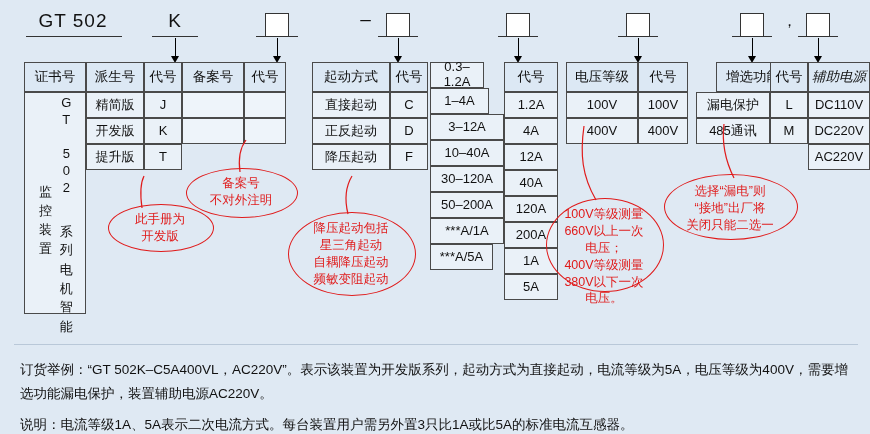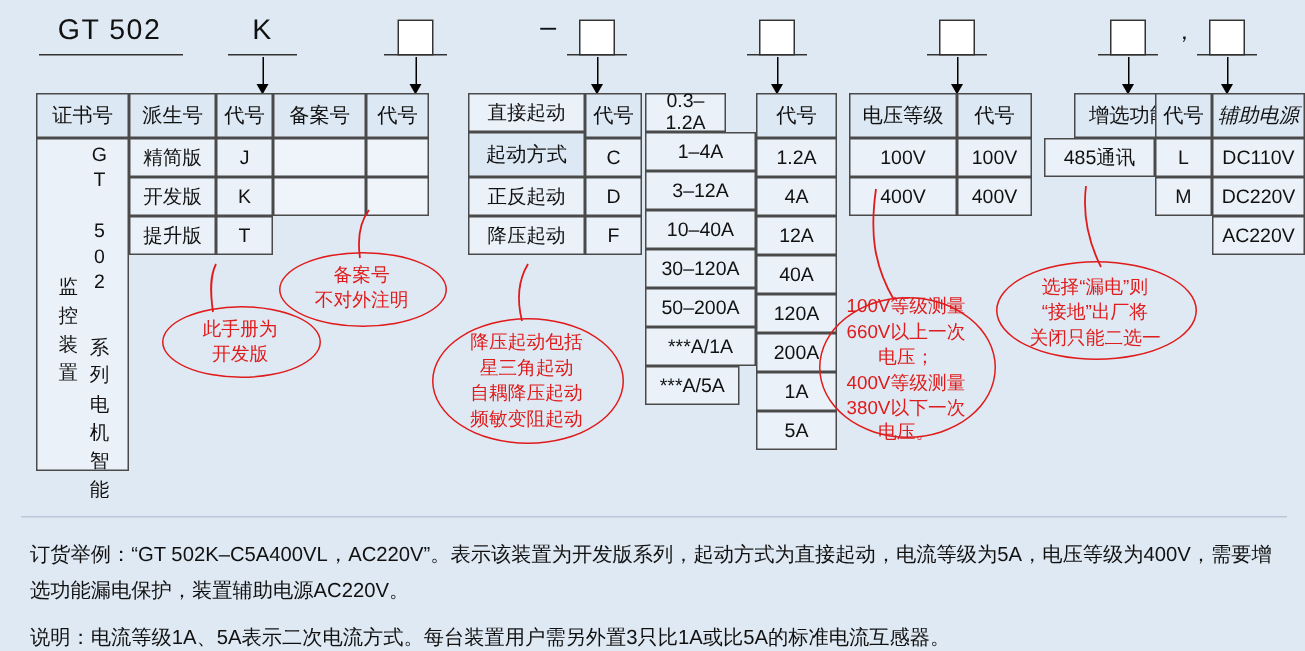--- a/index.html
+++ b/index.html
@@ -149,36 +149,36 @@
       <div class="cell body blank" style="width:62px;"></div>
     </div>
 
     <div class="col" style="left:220px;width:42px;">
       <div class="cell head" style="width:42px;">代号</div>
       <div class="cell body blank" style="width:42px;"></div>
       <div class="cell body blank" style="width:42px;"></div>
     </div>
 
     <div class="col" style="left:288px;width:78px;">
+      <div class="cell head" style="width:78px;">起动方式</div>
       <div class="cell body" style="width:78px;">直接起动</div>
-      <div class="cell head" style="width:78px;">起动方式</div>
       <div class="cell body" style="width:78px;">正反起动</div>
       <div class="cell body" style="width:78px;">降压起动</div>
     </div>
 
     <div class="col" style="left:366px;width:38px;">
       <div class="cell head" style="width:38px;">代号</div>
       <div class="cell body" style="width:38px;">C</div>
       <div class="cell body" style="width:38px;">D</div>
       <div class="cell body" style="width:38px;">F</div>
     </div>
 
     <div class="col" style="left:406px;width:74px;">
       <div class="cell body" style="width:54px;">0.3–1.2A</div>
-      <div class="cell body" style="width:74px;">1–4A</div>
+      <div class="cell body" style="width:59px;">1–4A</div>
       <div class="cell body" style="width:74px;">3–12A</div>
       <div class="cell body" style="width:74px;">10–40A</div>
       <div class="cell body" style="width:74px;">30–120A</div>
       <div class="cell body" style="width:74px;">50–200A</div>
       <div class="cell body" style="width:74px;">***A/1A</div>
       <div class="cell body" style="width:63px;">***A/5A</div>
     </div>
 
     <div class="col" style="left:480px;width:54px;">
       <div class="cell head" style="width:54px;">代号</div>
@@ -199,20 +199,21 @@
     </div>
 
     <div class="col" style="left:614px;width:50px;">
       <div class="cell head" style="width:50px;">代号</div>
       <div class="cell body" style="width:50px;">100V</div>
       <div class="cell body" style="width:50px;">400V</div>
     </div>
 
     <div class="col" style="left:672px;width:74px;">
       <div class="cell head" style="width:74px;margin-left:20px;">增选功能</div>
+      <div class="cell body" style="width:74px;">漏电保护</div>
       <div class="cell body" style="width:74px;">485通讯</div>
     </div>
 
     <div class="col" style="left:746px;width:38px;">
       <div class="cell head" style="width:38px;">代号</div>
       <div class="cell body" style="width:38px;">L</div>
       <div class="cell body" style="width:38px;">M</div>
     </div>
 
     <div class="col" style="left:784px;width:62px;">
@@ -250,21 +251,21 @@
     <span>降压起动包括</span><br>
     <span>星三角起动</span><br>
     <span>自耦降压起动</span><br>
     <span>频敏变阻起动</span>
   </div>
 
   <svg class="lead" style="left:560px;top:124px;width:70px;height:80px;">
     <path d="M36,76 C22,52 20,30 24,2"></path>
   </svg>
   <div class="bubble" style="left:546px;top:198px;width:116px;height:92px;"></div>
-  <div class="callout" style="left:546px;top:196px;width:116px;">
+  <div class="callout" style="left:546px;top:206px;width:116px;">
     <span>100V等级测量</span><br>
     <span>660V以上一次</span><br>
     <span>电压；</span><br>
     <span>400V等级测量</span><br>
     <span>380V以下一次</span><br>
     <span>电压。</span>
   </div>
 
   <svg class="lead" style="left:690px;top:122px;width:70px;height:60px;">
     <path d="M44,56 C34,36 32,18 34,2"></path>

